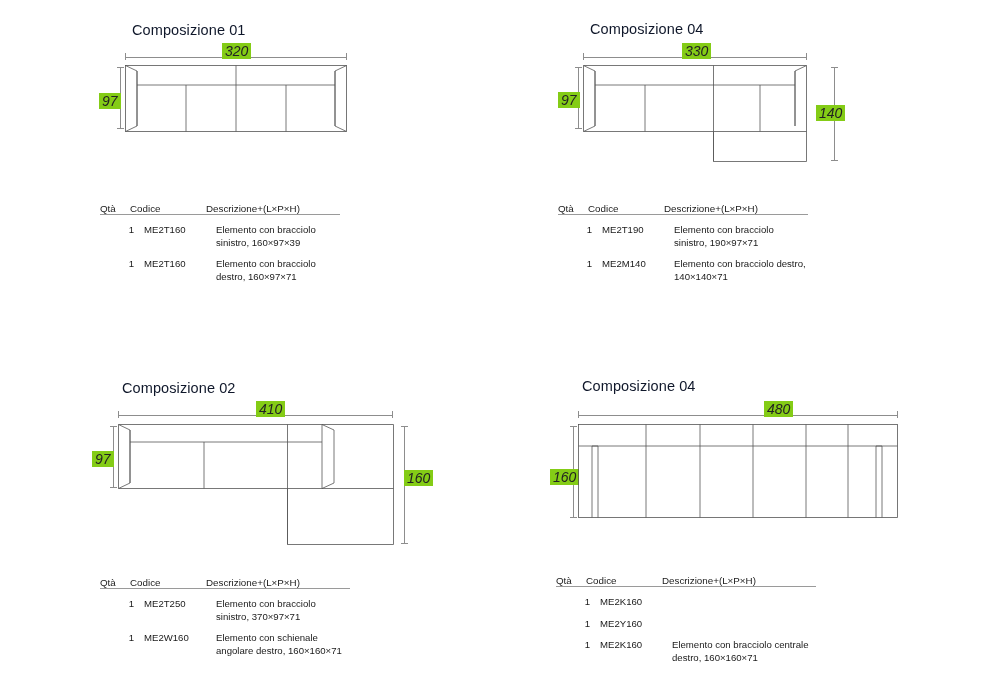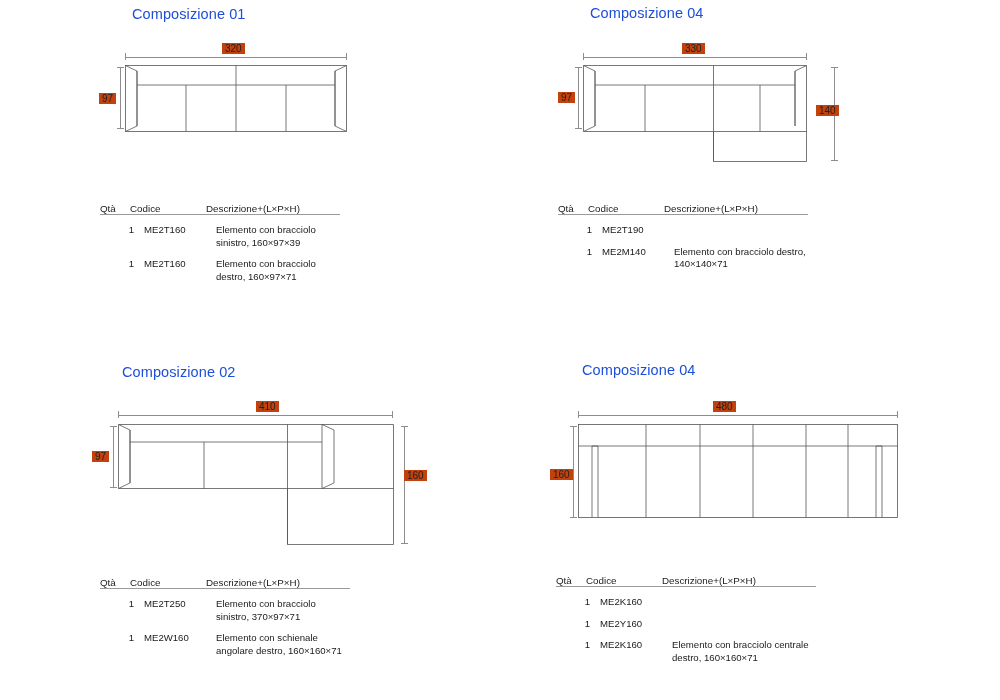--- a/index.html
+++ b/index.html
@@ -13,34 +13,36 @@
     position: relative;
     font-family: "Liberation Sans", sans-serif;
     color: #1a1a1a;
     overflow: hidden;
   }
   .comp {
     position: absolute;
   }
   .comp-title {
     font-size: 14.5px;
-    color: #1d4ed8;
+    color: #0f172a;
     letter-spacing: 0.1px;
     white-space: nowrap;
+    margin-top: 16px;
   }
   .diagram {
     position: relative;
   }
   .dim-label {
     position: absolute;
-    font-size: 10px;
+    font-size: 14px;
     color: #222;
-    background: #c2410c;
+    background: #84cc16;
     padding: 0 3px;
     white-space: nowrap;
+    font-style: italic;
   }
   .dimline {
     position: absolute;
     background: #8d8d8d;
   }
   .dimline.h { height: 1px; }
   .dimline.v { width: 1px; }
   .tick {
     position: absolute;
     background: #8d8d8d;
@@ -182,20 +184,21 @@
 
 <div class="bom" style="left:558px; top:203px; width:250px;">
   <div class="bom-header">
     <div class="col-qty">Qtà</div>
     <div class="col-code">Codice</div>
     <div class="col-desc">Descrizione+(L×P×H)</div>
   </div>
   <div class="bom-row">
     <div class="col-qty">1</div>
     <div class="col-code">ME2T190</div>
+    <div class="col-desc">Elemento con bracciolo sinistro, 190×97×71</div>
   </div>
   <div class="bom-row">
     <div class="col-qty">1</div>
     <div class="col-code">ME2M140</div>
     <div class="col-desc">Elemento con bracciolo destro, 140×140×71</div>
   </div>
 </div>
 
 <div class="comp" style="left:122px; top:364px;">
   <div class="comp-title">Composizione 02</div>
@@ -257,21 +260,21 @@
   </div>
 </div>
 
 <div class="comp" style="left:582px; top:362px;">
   <div class="comp-title">Composizione 04</div>
 </div>
 
 <div class="dimline h" style="left:578px; top:415px; width:320px;"></div>
 <div class="tick v" style="left:578px; top:411px;"></div>
 <div class="tick v" style="left:897px; top:411px;"></div>
-<div class="dim-label" style="left:713px; top:401px;">480</div>
+<div class="dim-label" style="left:764px; top:401px;">480</div>
 
 <div class="dimline v" style="left:573px; top:426px; height:92px;"></div>
 <div class="tick h" style="left:570px; top:426px;"></div>
 <div class="tick h" style="left:570px; top:517px;"></div>
 <div class="dim-label" style="left:550px; top:469px;">160</div>
 
 <div class="diagram" style="position:absolute; left:578px; top:424px;">
   <svg width="325" height="98" viewBox="0 0 325 98">
     <g fill="none" stroke="#555" stroke-width="0.8">
       <rect x="0.5" y="0.5" width="319" height="93"></rect>

